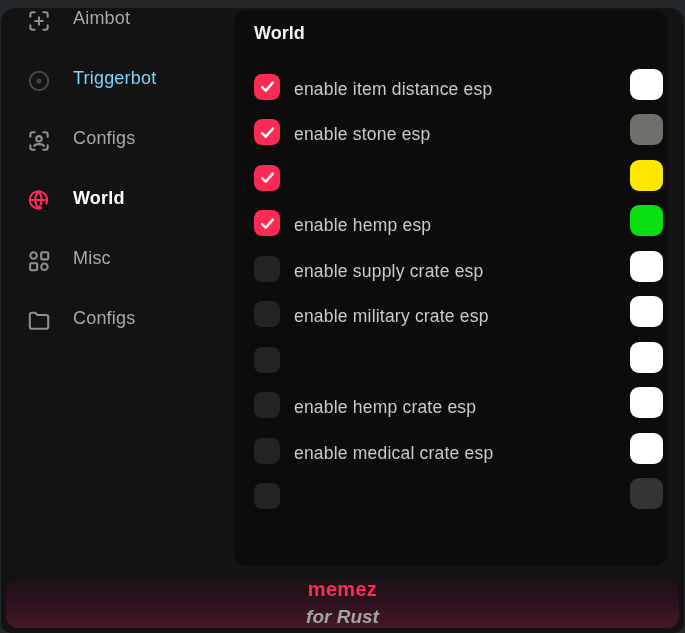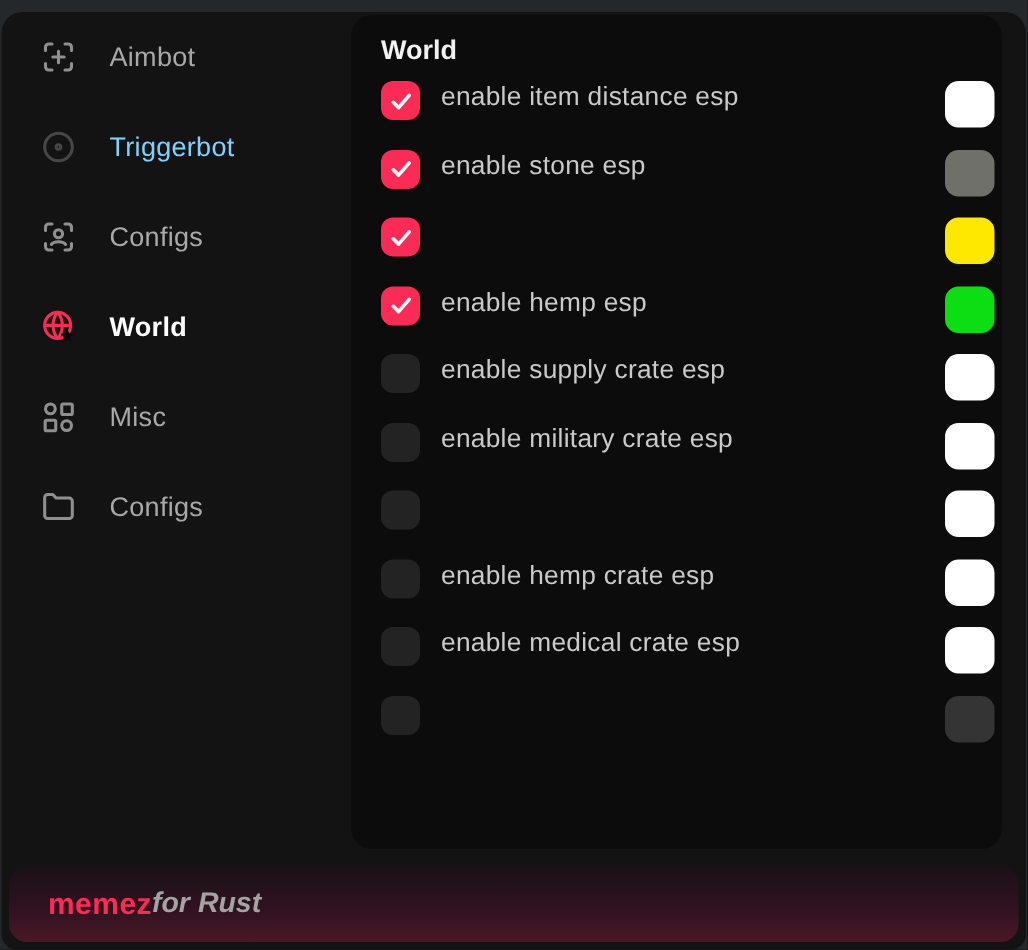--- a/index.html
+++ b/index.html
@@ -8,57 +8,57 @@
     background:#25282b;
     font-family:"Liberation Sans", sans-serif;
     -webkit-font-smoothing:antialiased;
   }
   .window{
     position:absolute;top:8px;left:1px;right:1px;bottom:0;
     background:#131313;border-radius:14px 14px 10px 10px;
   }
   
   .sidebar{position:absolute;left:0;top:0;width:233px}
-  .side-item{display:flex;align-items:center;height:60px;padding-left:25px;cursor:pointer}
+  .side-item{display:flex;height:60px;padding-left:25px;cursor:pointer}
   .side-icon{width:26px;height:26px;flex:0 0 auto;display:inline-flex;align-items:center;justify-content:center}
   .side-icon svg{width:26px;height:26px}
   .side-label{margin-left:21px;font-size:18px;letter-spacing:.2px}
   .side-item.normal  .side-label{color:#a9a9a9}
   .side-item.normal  .side-icon svg{stroke:#8f8f8f}
   .side-item.dimmed  .side-label{color:#7dd3fc}
   .side-item.dimmed  .side-icon svg{stroke:#474747}
   .side-item.active  .side-label{color:#ffffff;font-weight:600}
   .side-item.active  .side-icon svg{stroke:var(--accent)}
   .side-icon svg{fill:none;stroke-width:1.9;stroke-linecap:round;stroke-linejoin:round}
   
   .panel{
     position:absolute;left:233px;top:2px;width:434px;height:556px;
     background:#0c0c0c;border-radius:14px;
     padding:0 20px;box-sizing:border-box;overflow:hidden;
   }
   .panel-title{margin-top:13px;height:22px;font-size:18px;font-weight:600;color:#f2f2f2}
   .rows{margin-top:9px}
-  .row{height:45.5px;display:flex;align-items:flex-start}
+  .row{height:45.5px;display:flex;align-items:flex-end}
   .checkbox{
     width:26px;height:26px;border-radius:8px;background:#232323;
     flex:0 0 auto;display:inline-flex;align-items:center;justify-content:center;cursor:pointer;
   }
   .checkbox.checked{background:var(--accent)}
   .checkbox svg{width:17px;height:17px;fill:none;stroke:#ffffff;stroke-width:3.4;stroke-linecap:round;stroke-linejoin:round}
   .row-label{margin-left:14px;font-size:17.5px;color:#cacaca;letter-spacing:.2px}
   .swatch{
     margin-left:auto;margin-right:-15px;width:33px;height:31px;border-radius:9px;
     flex:0 0 auto;cursor:pointer;
   }
   
   .footer{
     position:absolute;left:5px;right:5px;bottom:5px;height:50px;border-radius:12px;
     background:linear-gradient(180deg,#1a1115 0%, #2f1220 55%, #4a1827 100%);
-    display:flex;align-items:center;justify-content:flex-start;
-    padding:0 26px;box-sizing:border-box;
+    display:flex;align-items:center;justify-content:space-between;
+    padding:0 26px;box-sizing:border-box;flex-direction:column;
   }
   .brand{font-size:20px;font-weight:700;color:var(--accent);letter-spacing:.3px}
   .tagline{font-size:19px;font-weight:600;font-style:italic;color:#a3a3a3}
 </style>
 </head>
 <body>
 
 <div class="window">
 
   <div class="sidebar">

